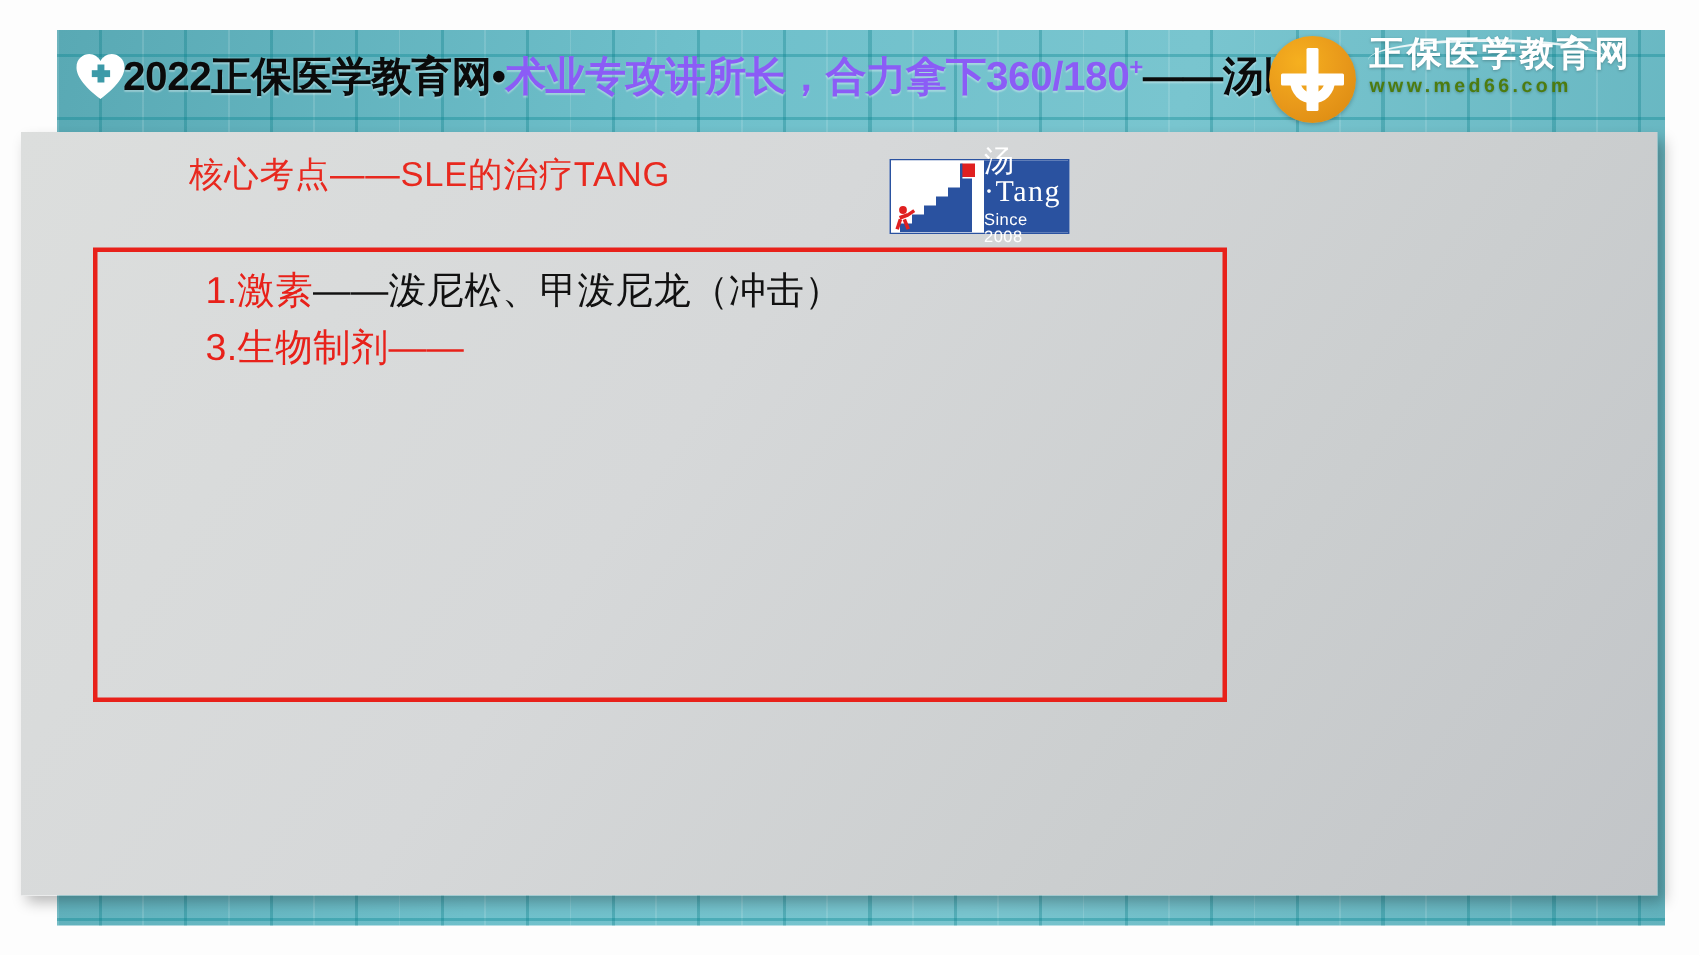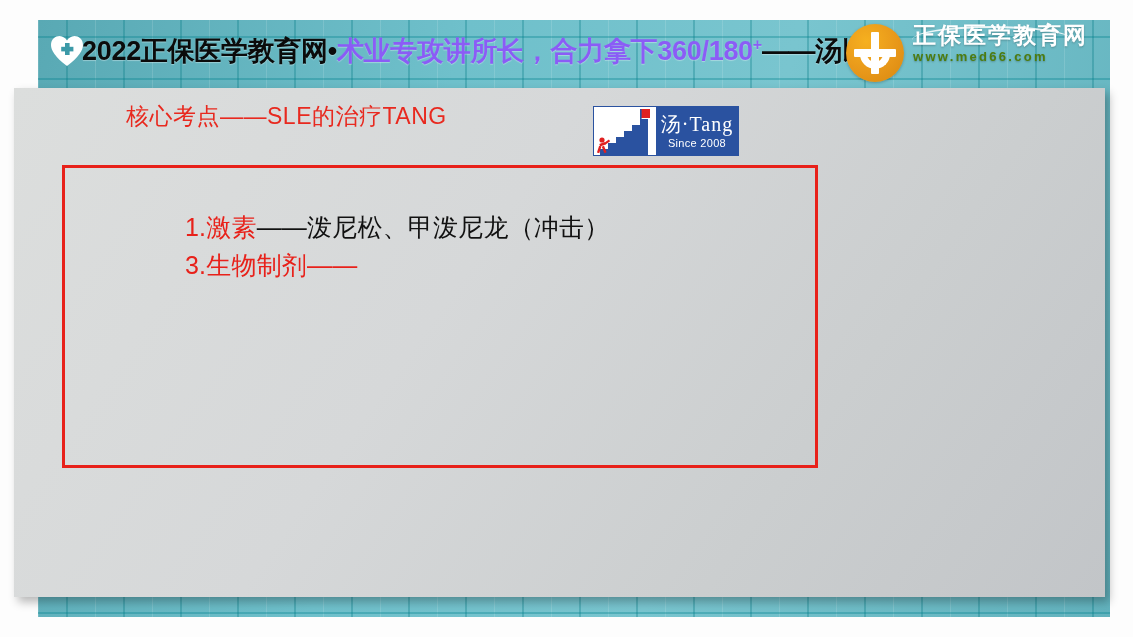--- a/index.html
+++ b/index.html
@@ -142,21 +142,21 @@
     font-size: 23px;
     color: #e8291f;
     white-space: nowrap;
     letter-spacing: 0.5px;
   }
 
   
   .tang-logo {
     position: absolute;
     left: 593px; top: 106px;
-    width: 146px; height: 50px;
+    width: 120px; height: 50px;
     display: flex;
     background: #ffffff;
     border: 1px solid #2a52a0;
   }
   .tang-left {
     position: relative;
     width: 62px; height: 100%;
     background: #ffffff;
     overflow: hidden;
   }
@@ -189,26 +189,25 @@
 
   
   .red-box {
     position: absolute;
     left: 62px; top: 165px;
     width: 756px; height: 303px;
     border: 3px solid #e8211a;
     background: transparent;
   }
   .content {
-    padding: 41px 0 0 0;
+    padding: 8px 0 0 0;
     font-size: 25px;
     color: #111111;
     line-height: 1.50;
     letter-spacing: 0.2px;
-    margin-left: 48px;
   }
   .content .ln { white-space: normal; }
   .content .ln.indent { padding-left: 72px; text-indent: 0; }
   .content .ln.hang { padding-left: 72px; text-indent: -72px; }
   .content .red { color: #e8211a; }
 
   
   .nowrap { white-space: nowrap; }
 </style>
 </head>

